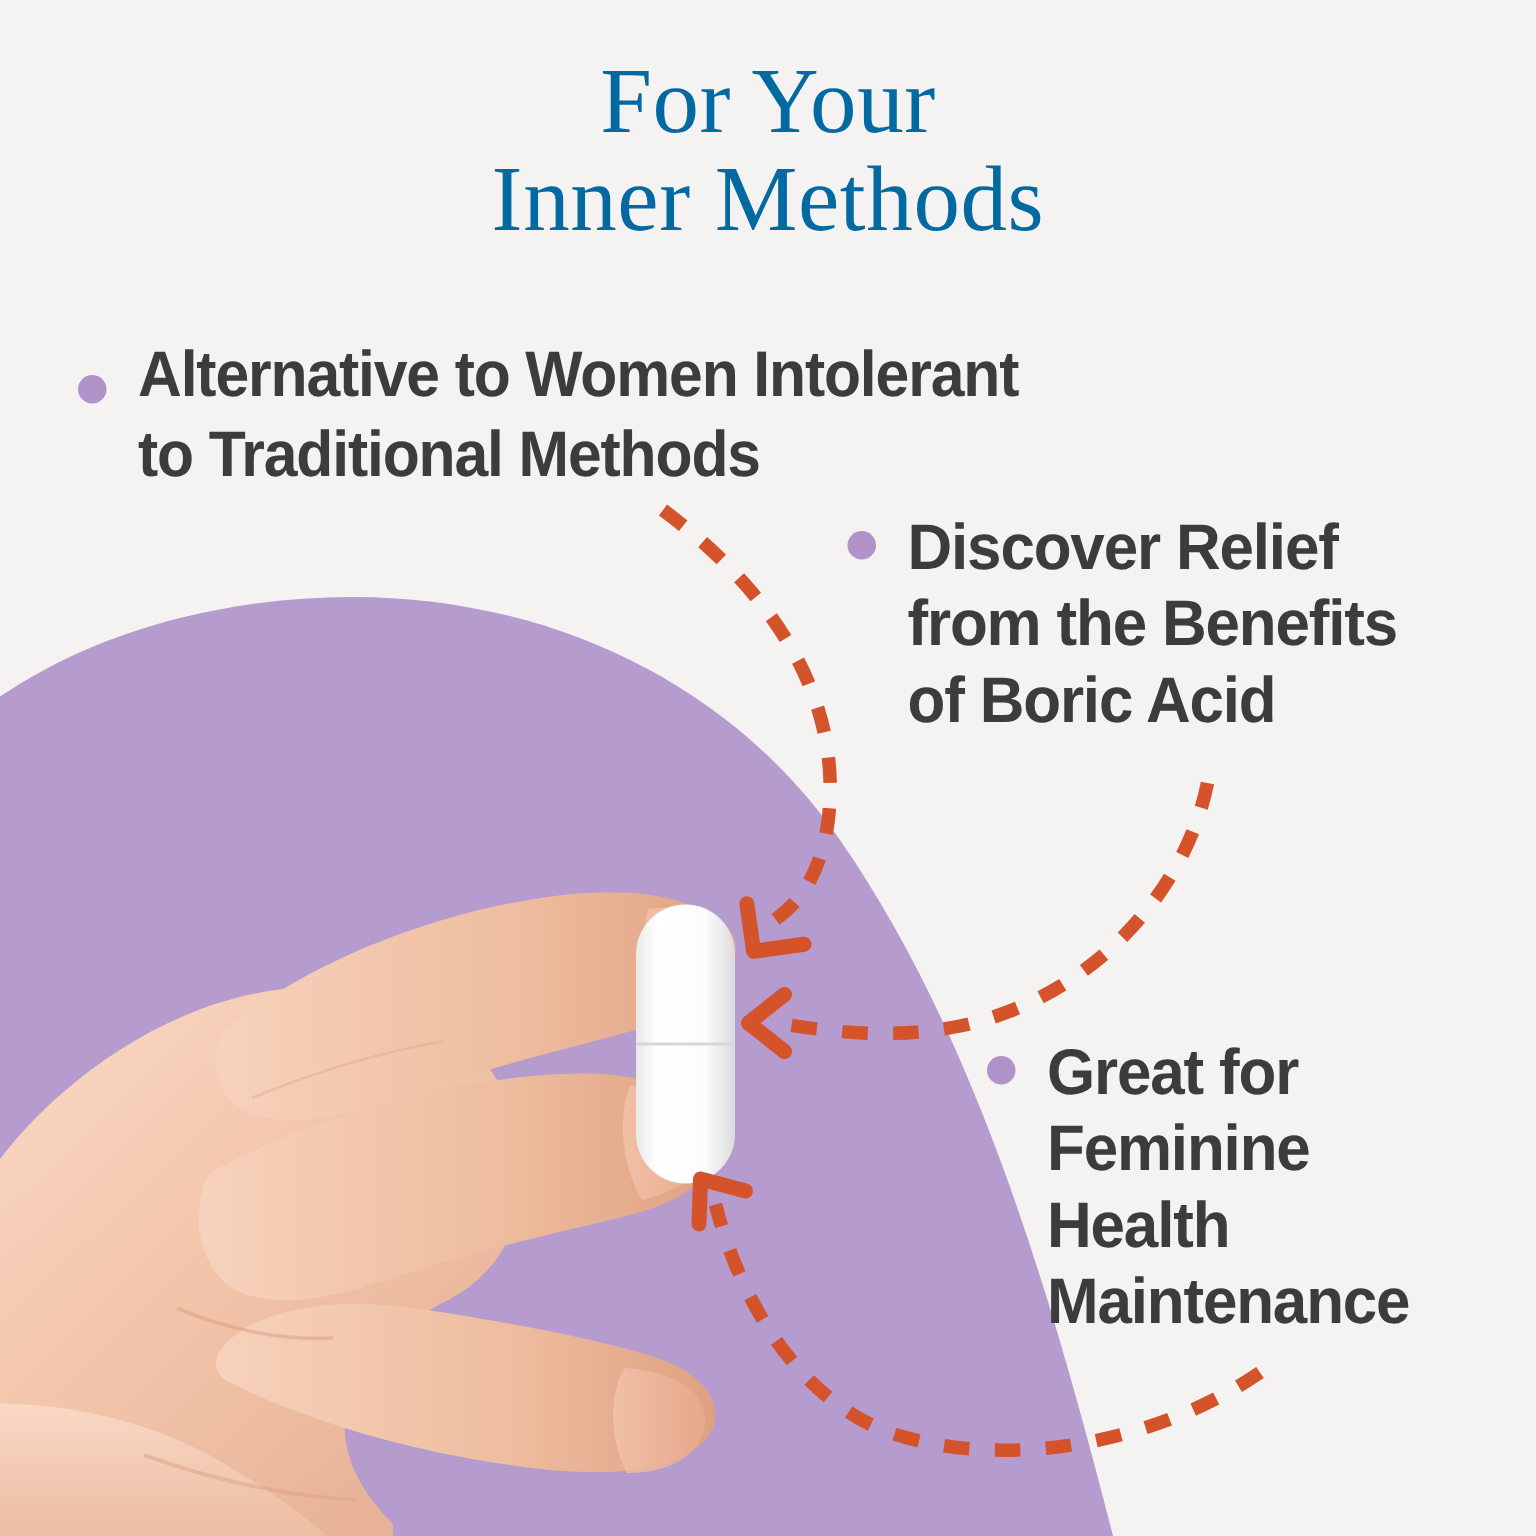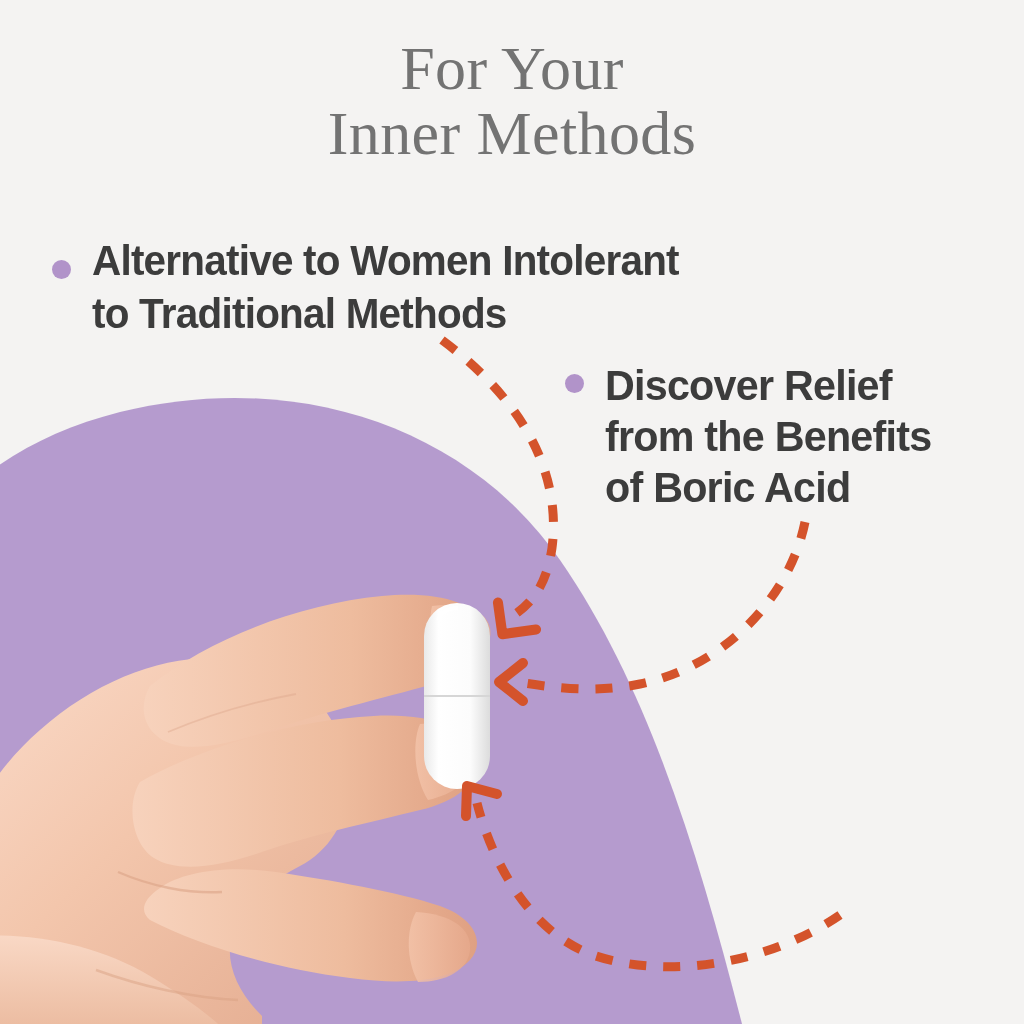--- a/index.html
+++ b/index.html
@@ -51,30 +51,29 @@
     position: absolute;
     left: 0;
     top: 36px;
     width: 1024px;
     text-align: center;
     font-family: "Liberation Serif", serif;
     font-weight: 400;
     font-size: 62px;
     line-height: 1.05;
     letter-spacing: 0.4px;
-    color: #737373;
+    color: #0369a1;
   }
   .headline .hl-line {
     display: block;
   }
 
   
   .bullet-block {
     position: absolute;
-    margin-top: 10px;
   }
   .bullet-dot {
     position: absolute;
     width: 19px;
     height: 19px;
     border-radius: 50%;
     background: #B193C9;
   }
   .bullet-text {
     font-family: "Liberation Sans", sans-serif;
@@ -92,21 +91,21 @@
   #bullet-1 .bullet-dot { left: 0px; top: 26px; }
   #bullet-1 .bullet-text {
     margin-left: 40px;
     font-size: 43px;
     line-height: 53px;
     transform: scaleX(0.94);
     transform-origin: left top;
   }
 
   
-  #bullet-2 { left: 565px; top: 350px; }
+  #bullet-2 { left: 565px; top: 340px; }
   #bullet-2 .bullet-dot { left: 0px; top: 14px; }
   #bullet-2 .bullet-text {
     margin-left: 40px;
     font-size: 43px;
     line-height: 51px;
     transform: scaleX(0.96);
     transform-origin: left top;
   }
 
   
@@ -254,14 +253,23 @@
 
   <div class="bullet-block" id="bullet-2">
     <span class="bullet-dot"></span>
     <div class="bullet-text">
       <span class="bl">Discover Relief</span>
       <span class="bl">from the Benefits</span>
       <span class="bl">of Boric Acid</span>
     </div>
   </div>
 
+  <div class="bullet-block" id="bullet-3">
+    <span class="bullet-dot"></span>
+    <div class="bullet-text">
+      <span class="bl">Great for</span>
+      <span class="bl">Feminine</span>
+      <span class="bl">Health</span>
+      <span class="bl">Maintenance</span>
+    </div>
+  </div>
 
 </div>
 
 </body></html>

